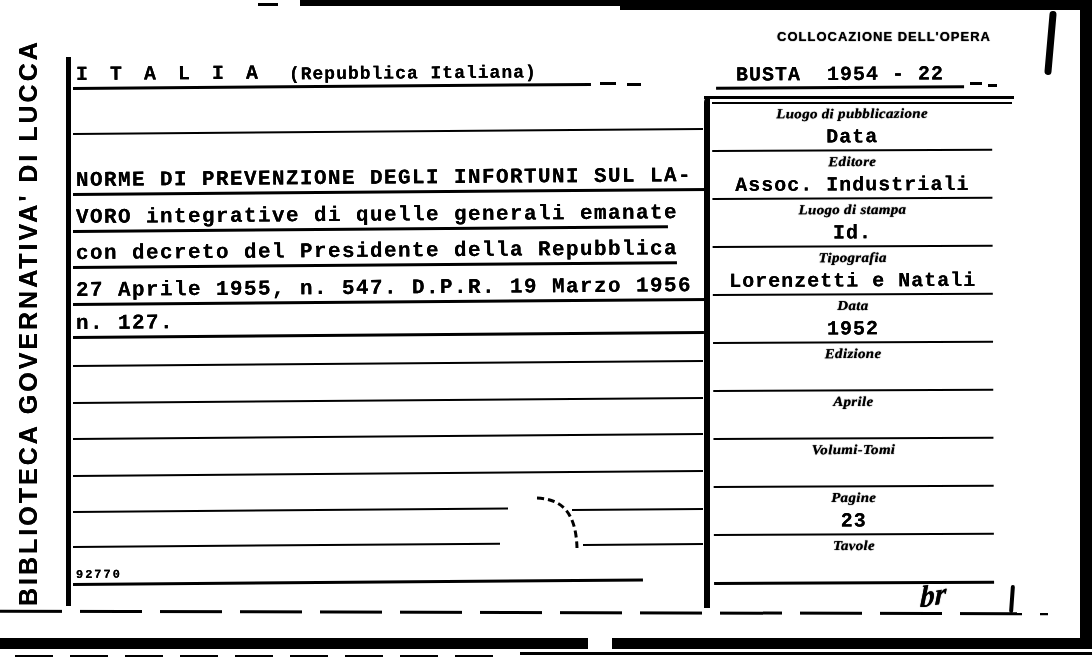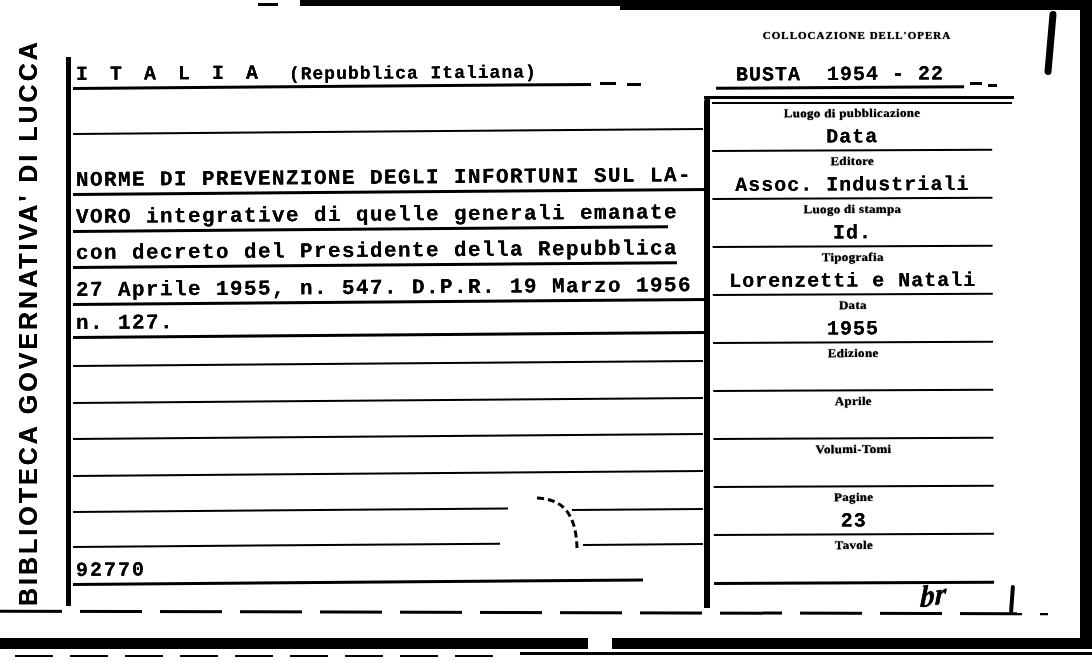--- a/index.html
+++ b/index.html
@@ -23,34 +23,34 @@
 
   
   .row{position:absolute;border-bottom:3px solid #000;display:flex;align-items:flex-end;
        padding:0 0 1px 3px;transform:rotate(-0.45deg);transform-origin:0 100%;}
   .bl{position:absolute;height:0;border-top:2.5px solid #000;
       transform:rotate(-0.45deg);transform-origin:0 0;}
 
   .title-head{font-size:20px;letter-spacing:5px;}
   .title-sub{font-size:18px;letter-spacing:1px;margin-left:26px;}
   .bodytxt{font-size:21px;letter-spacing:1.4px;}
-  .invnum{font-size:20px;letter-spacing:2px;}
+  .invnum{font-size:12px;letter-spacing:2px;}
 
   
-  .colloc-head{left:740px;top:29px;width:234px;text-align:center;font-weight:bold;
-               font-size:11px;letter-spacing:1px;text-shadow:0 0 1.1px #000;transform:scaleY(.95);font-family:Liberation Serif, serif;}
+  .colloc-head{left:767px;top:29px;width:234px;text-align:center;font-weight:bold;
+               font-size:13px;letter-spacing:1px;text-shadow:0 0 1.1px #000;transform:scaleY(.95);}
   .busta{left:716px;top:55px;width:248px;height:31px;border-bottom:3px solid #000;
          display:flex;align-items:flex-end;justify-content:center;
          font-size:20px;letter-spacing:1px;transform:rotate(-0.3deg);}
   .panel-rows{left:712px;top:104px;width:280px;height:481px;display:flex;flex-direction:column;
               transform:rotate(-0.25deg);transform-origin:0 0;}
   .prow{flex:1;border-bottom:2.5px solid #000;display:flex;flex-direction:column;
         justify-content:space-between;align-items:center;padding:2px 0 1px 0;overflow:hidden;}
-  .plabel{font-family:"Liberation Serif",serif;font-weight:bold;
-          font-size:13px;letter-spacing:.3px;text-shadow:0 0 1.1px #000;transform:scaleY(.92);}
+  .plabel{font-family:"Liberation Serif",serif;font-style:italic;font-weight:bold;
+          font-size:15px;letter-spacing:.3px;text-shadow:0 0 1.1px #000;transform:scaleY(.92);}
   .pvalue{font-family:"Liberation Mono",monospace;font-weight:bold;font-size:20px;
           letter-spacing:1px;line-height:1;padding-bottom:1px;white-space:pre;
           text-shadow:0 0 .5px #000;}
 
   .handmark{left:920px;top:578px;font-family:"Liberation Serif",serif;font-style:italic;
             font-weight:bold;font-size:30px;transform:rotate(-10deg) skewX(-12deg);
             text-shadow:0 0 .8px #000;}
 </style>
 </head>
 <body>
@@ -134,21 +134,21 @@
     <div class="prow">
       <span class="plabel">Luogo di stampa</span>
       <span class="pvalue">Id.</span>
     </div>
     <div class="prow">
       <span class="plabel">Tipografia</span>
       <span class="pvalue">Lorenzetti e Natali</span>
     </div>
     <div class="prow">
       <span class="plabel">Data</span>
-      <span class="pvalue">1955</span>
+      <span class="pvalue">1952</span>
     </div>
     <div class="prow">
       <span class="plabel">Edizione</span>
       <span class="pvalue"></span>
     </div>
     <div class="prow">
       <span class="plabel">Aprile</span>
     </div>
     <div class="prow">
       <span class="plabel">Volumi-Tomi</span>

